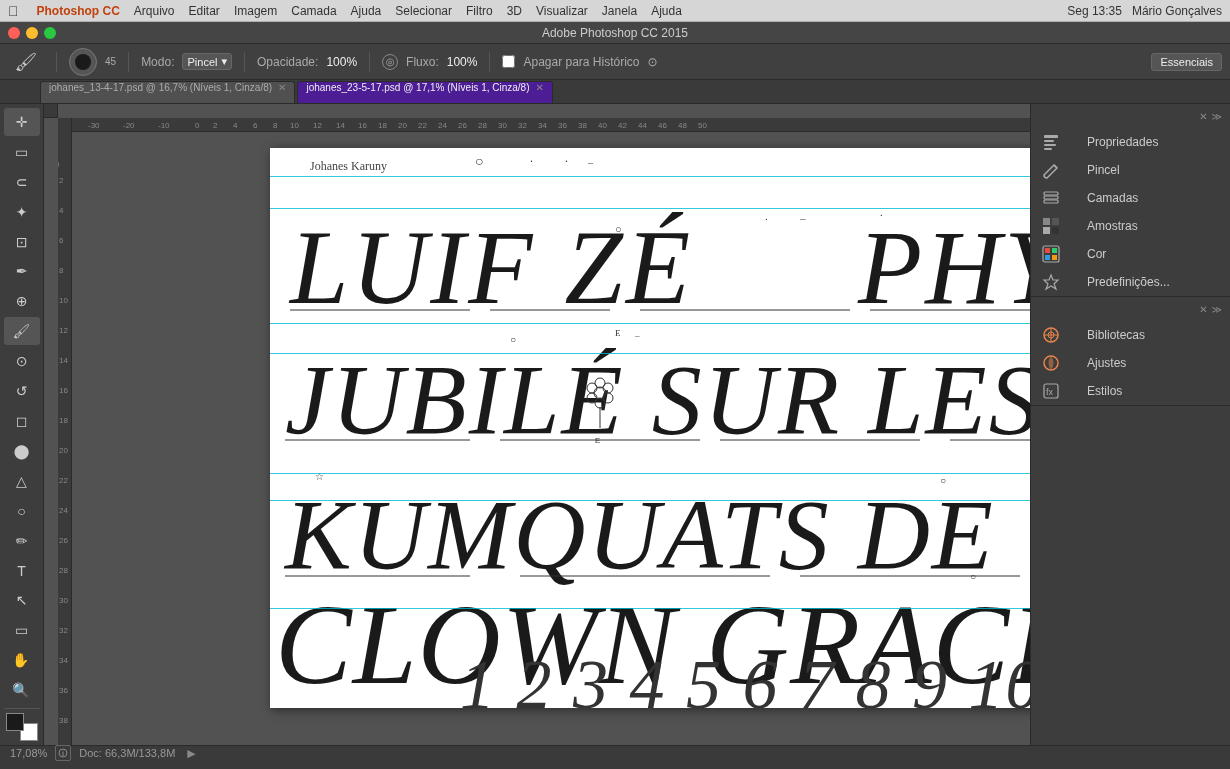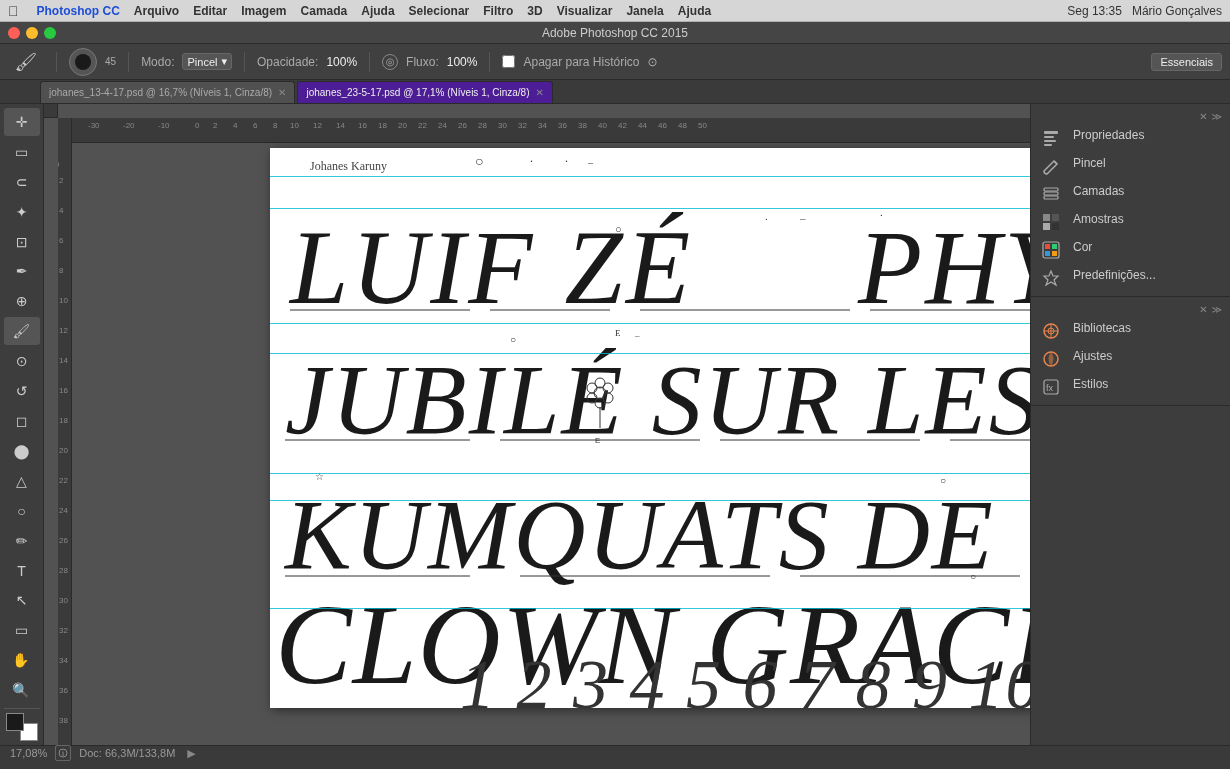--- a/index.html
+++ b/index.html
@@ -23,28 +23,27 @@
       gap: 14px;
       border-bottom: 1px solid #b0b0b0;
     }
     .menubar-apple {
       font-size: 14px;
       color: #333;
       margin-right: 4px;
     }
     .menubar-app {
       font-weight: bold;
-      color: #1d4ed8;
+      color: #c2410c;
       font-size: 12px;
     }
     .menubar-item {
       color: #333;
       font-size: 12px;
       cursor: default;
-      font-weight: bold;
     }
     .menubar-right {
       margin-left: auto;
       display: flex;
       align-items: center;
       gap: 10px;
       color: #333;
       font-size: 12px;
     }
 
@@ -120,21 +119,21 @@
       border-bottom: 1px solid #2a2a2a;
     }
     .tab {
       height: 22px;
       background: #505050;
       border: 1px solid #2a2a2a;
       border-bottom: none;
       border-radius: 3px 3px 0 0;
       padding: 0 8px;
       display: flex;
-      align-items: center;
+      align-items: flex-start;
       gap: 6px;
       font-size: 11px;
       color: #aaa;
       cursor: default;
       margin-right: 2px;
     }
     .tab.active {
       background: #4c1d95;
       color: #eee;
     }
@@ -211,21 +210,21 @@
       box-shadow: 2px 2px 10px rgba(0,0,0,0.5);
       overflow: hidden;
     }
 
     
     .ruler-h-bar {
       position: absolute;
       top: 14px;
       left: 14px;
       right: 0;
-      height: 25px;
+      height: 14px;
       background: #3a3a3a;
       border-bottom: 1px solid #2a2a2a;
       overflow: hidden;
     }
     .ruler-v-bar {
       position: absolute;
       top: 14px;
       left: 14px;
       width: 14px;
       bottom: 0;
@@ -265,23 +264,23 @@
       align-items: center;
       padding: 0 8px;
       justify-content: flex-end;
       gap: 4px;
     }
 
     
     .panel-item {
       height: 28px;
       display: flex;
-      align-items: flex-start;
+      align-items: center;
       padding: 0 10px;
-      gap: 12px;
+      gap: 26px;
       cursor: pointer;
     }
     .panel-item-icon {
       width: 20px;
       height: 20px;
       display: flex;
       align-items: center;
       justify-content: center;
       font-size: 14px;
     }

